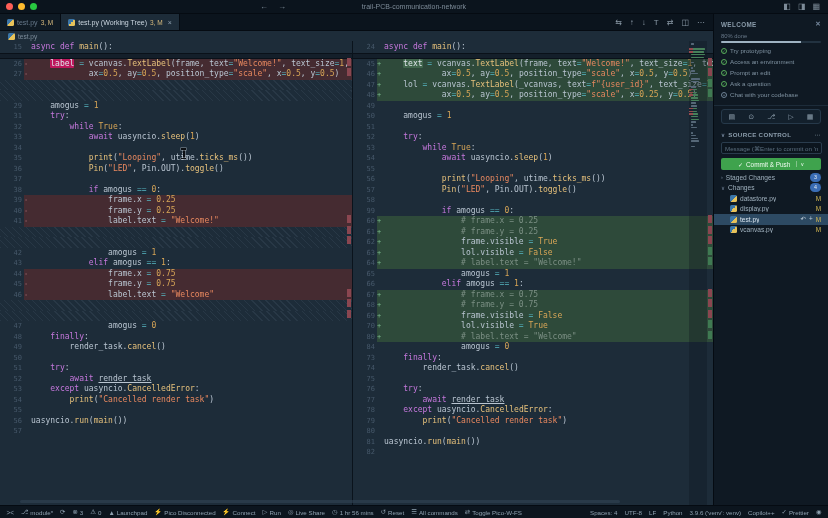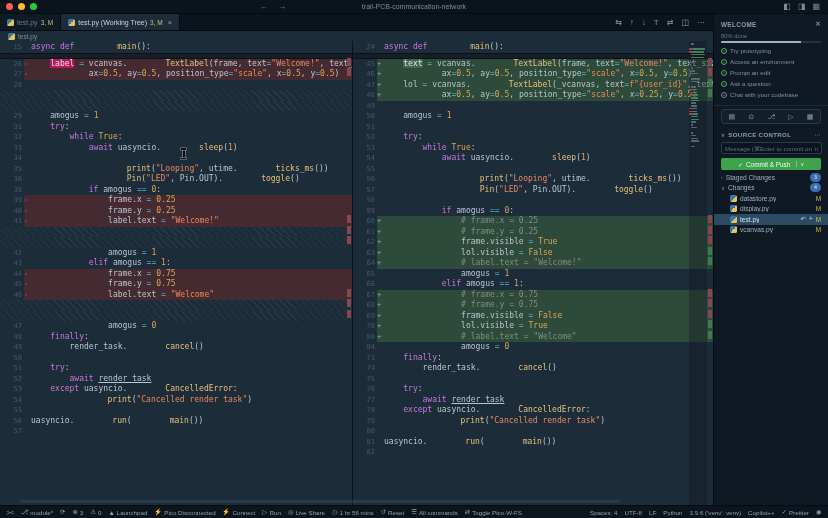--- a/index.html
+++ b/index.html
@@ -38,21 +38,21 @@
   .gutter{width:22px;flex:none;text-align:right;color:#46586a;font-size:7px;padding-right:2px;}
   .sign{width:7px;flex:none;font-size:7px;color:transparent;}
   .row-d .sign{color:#c07a84;}
   .row-a .sign{color:#79b98c;}
   .code{flex:1;color:#b9c5d1;}
   .row-d .code,.row-d .sign{background:#452b31;}
   .row-a .code,.row-a .sign{background:#2e4a3a;}
   .row-f{background:repeating-linear-gradient(45deg,rgba(118,140,163,0.12) 0 1px,transparent 1px 5px);}
   .row-sep{height:6px;background:#141f2a;border-top:1px solid #0a1119;border-bottom:1px solid #0a1119;box-sizing:border-box;}
   .tok-k{color:#c678dd;}
-  .tok-f{color:#e5c07b;margin-left:38px;}
+  .tok-f{color:#e5c07b;}
   .tok-s{color:#e8885f;}
   .tok-n{color:#d8a657;}
   .tok-o{color:#56b6c2;}
   .tok-c{color:#7b8f84;}
   .tok-x{color:#b9c5d1;}
   .tok-u{color:#b9c5d1;text-decoration:underline;}
   .tok-hd{color:#dfe5ea;background:#be185d;border-radius:1px;}
   .tok-ha{color:#dfe5ea;background:#40664c;border-radius:1px;}
   .ruler{position:absolute;top:0;right:0;width:6px;bottom:0;}
   .ruler-mark{position:absolute;right:1px;width:4px;height:8px;}
@@ -154,30 +154,30 @@
   <span>test.py</span>
 </div>
 
 <div class="editor">
   <div class="pane pane-left">
     <div class="rows">
         <div class="code-row row-x"><span class="gutter">15</span><span class="sign"> </span><span class="code"><span class="tok-k">async</span><span class="tok-x"> </span><span class="tok-k">def</span><span class="tok-x"> </span><span class="tok-f">main</span><span class="tok-x">():</span></span></div>
         <div class="code-row row-sep"></div>
         <div class="code-row row-d"><span class="gutter">26</span><span class="sign">-</span><span class="code"><span class="tok-x">    </span><span class="tok-hd">label</span><span class="tok-x"> </span><span class="tok-o">=</span><span class="tok-x"> vcanvas.</span><span class="tok-f">TextLabel</span><span class="tok-x">(frame, text</span><span class="tok-o">=</span><span class="tok-s">"Welcome!"</span><span class="tok-x">, text_size</span><span class="tok-o">=</span><span class="tok-n">1</span><span class="tok-x">, text_c</span></span></div>
         <div class="code-row row-d"><span class="gutter">27</span><span class="sign">-</span><span class="code"><span class="tok-x">            ax</span><span class="tok-o">=</span><span class="tok-n">0.5</span><span class="tok-x">, ay</span><span class="tok-o">=</span><span class="tok-n">0.5</span><span class="tok-x">, position_type</span><span class="tok-o">=</span><span class="tok-s">"scale"</span><span class="tok-x">, x</span><span class="tok-o">=</span><span class="tok-n">0.5</span><span class="tok-x">, y</span><span class="tok-o">=</span><span class="tok-n">0.5</span><span class="tok-x">)</span></span></div>
-        <div class="code-row row-x"><span class="gutter">28</span><span class="sign"> </span><span class="code"></span></div>
         <div class="code-row row-f"></div>
         <div class="code-row row-f"></div>
         <div class="code-row row-x"><span class="gutter">29</span><span class="sign"> </span><span class="code"><span class="tok-x">    amogus </span><span class="tok-o">=</span><span class="tok-x"> </span><span class="tok-n">1</span></span></div>
         <div class="code-row row-x"><span class="gutter">31</span><span class="sign"> </span><span class="code"><span class="tok-x">    </span><span class="tok-k">try</span><span class="tok-x">:</span></span></div>
         <div class="code-row row-x"><span class="gutter">32</span><span class="sign"> </span><span class="code"><span class="tok-x">        </span><span class="tok-k">while</span><span class="tok-x"> </span><span class="tok-n">True</span><span class="tok-x">:</span></span></div>
         <div class="code-row row-x"><span class="gutter">33</span><span class="sign"> </span><span class="code"><span class="tok-x">            </span><span class="tok-k">await</span><span class="tok-x"> uasyncio.</span><span class="tok-f">sleep</span><span class="tok-x">(</span><span class="tok-n">1</span><span class="tok-x">)</span></span></div>
         <div class="code-row row-x"><span class="gutter">34</span><span class="sign"> </span><span class="code"></span></div>
         <div class="code-row row-x"><span class="gutter">35</span><span class="sign"> </span><span class="code"><span class="tok-x">            </span><span class="tok-f">print</span><span class="tok-x">(</span><span class="tok-s">"Looping"</span><span class="tok-x">, utime.</span><span class="tok-f">ticks_ms</span><span class="tok-x">())</span></span></div>
         <div class="code-row row-x"><span class="gutter">36</span><span class="sign"> </span><span class="code"><span class="tok-x">            </span><span class="tok-f">Pin</span><span class="tok-x">(</span><span class="tok-s">"LED"</span><span class="tok-x">, Pin.OUT).</span><span class="tok-f">toggle</span><span class="tok-x">()</span></span></div>
+        <div class="code-row row-x"><span class="gutter">37</span><span class="sign"> </span><span class="code"></span></div>
         <div class="code-row row-x"><span class="gutter">38</span><span class="sign"> </span><span class="code"><span class="tok-x">            </span><span class="tok-k">if</span><span class="tok-x"> amogus </span><span class="tok-o">==</span><span class="tok-x"> </span><span class="tok-n">0</span><span class="tok-x">:</span></span></div>
         <div class="code-row row-d"><span class="gutter">39</span><span class="sign">-</span><span class="code"><span class="tok-x">                frame.x </span><span class="tok-o">=</span><span class="tok-x"> </span><span class="tok-n">0.25</span></span></div>
         <div class="code-row row-d"><span class="gutter">40</span><span class="sign">-</span><span class="code"><span class="tok-x">                frame.y </span><span class="tok-o">=</span><span class="tok-x"> </span><span class="tok-n">0.25</span></span></div>
         <div class="code-row row-d"><span class="gutter">41</span><span class="sign">-</span><span class="code"><span class="tok-x">                label.text </span><span class="tok-o">=</span><span class="tok-x"> </span><span class="tok-s">"Welcome!"</span></span></div>
         <div class="code-row row-f"></div>
         <div class="code-row row-f"></div>
         <div class="code-row row-x"><span class="gutter">42</span><span class="sign"> </span><span class="code"><span class="tok-x">                amogus </span><span class="tok-o">=</span><span class="tok-x"> </span><span class="tok-n">1</span></span></div>
         <div class="code-row row-x"><span class="gutter">43</span><span class="sign"> </span><span class="code"><span class="tok-x">            </span><span class="tok-k">elif</span><span class="tok-x"> amogus </span><span class="tok-o">==</span><span class="tok-x"> </span><span class="tok-n">1</span><span class="tok-x">:</span></span></div>
         <div class="code-row row-d"><span class="gutter">44</span><span class="sign">-</span><span class="code"><span class="tok-x">                frame.x </span><span class="tok-o">=</span><span class="tok-x"> </span><span class="tok-n">0.75</span></span></div>
         <div class="code-row row-d"><span class="gutter">45</span><span class="sign">-</span><span class="code"><span class="tok-x">                frame.y </span><span class="tok-o">=</span><span class="tok-x"> </span><span class="tok-n">0.75</span></span></div>

